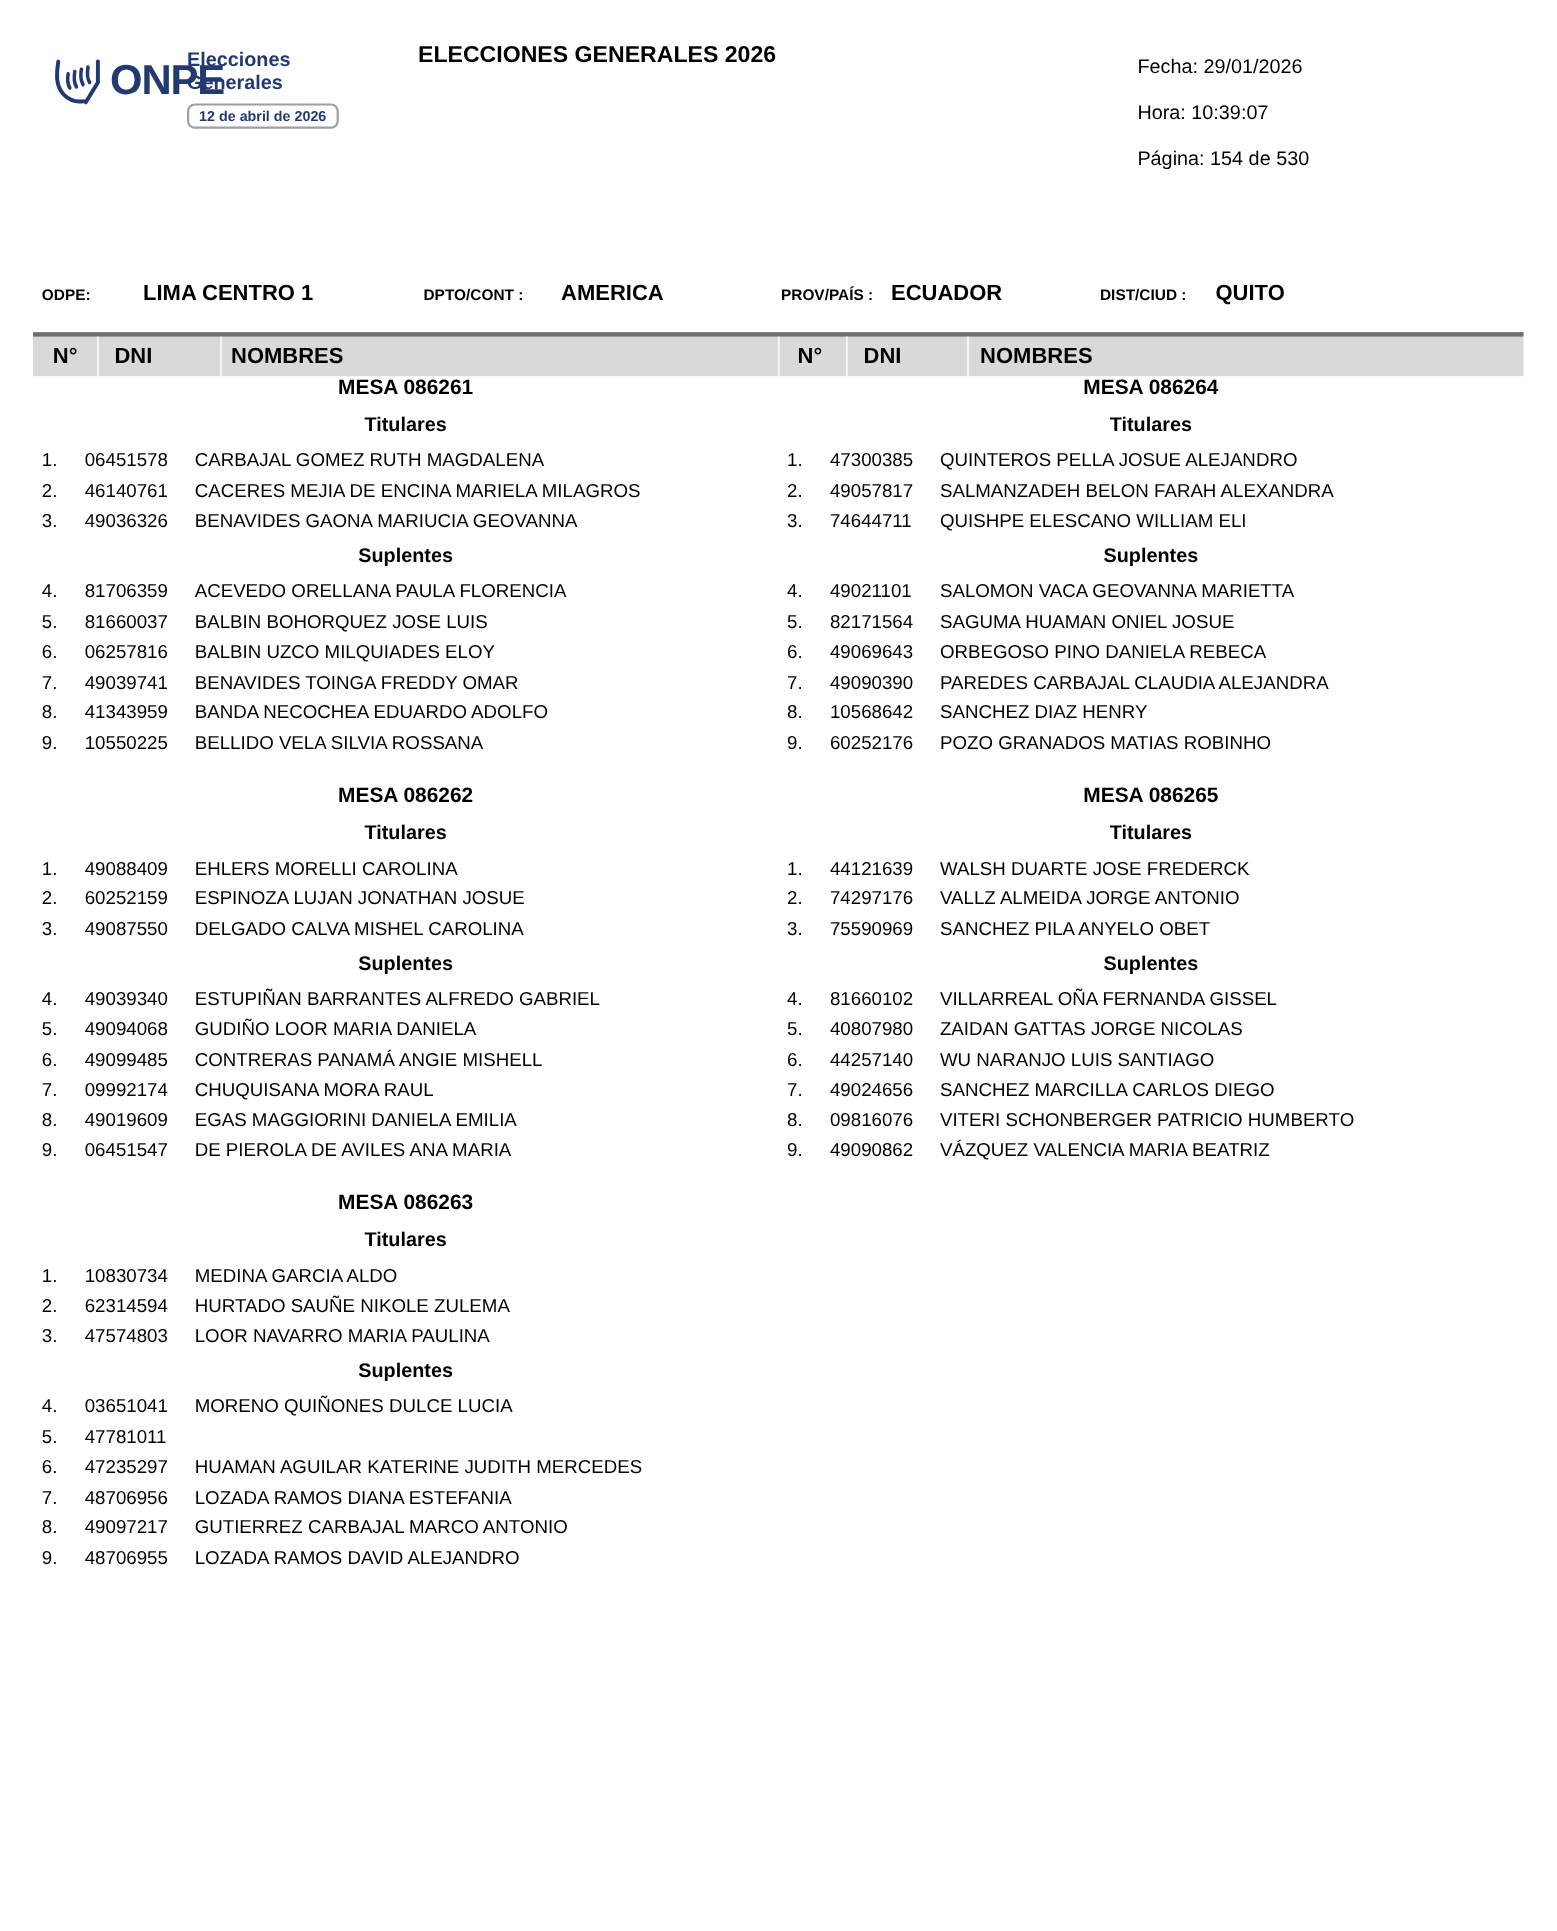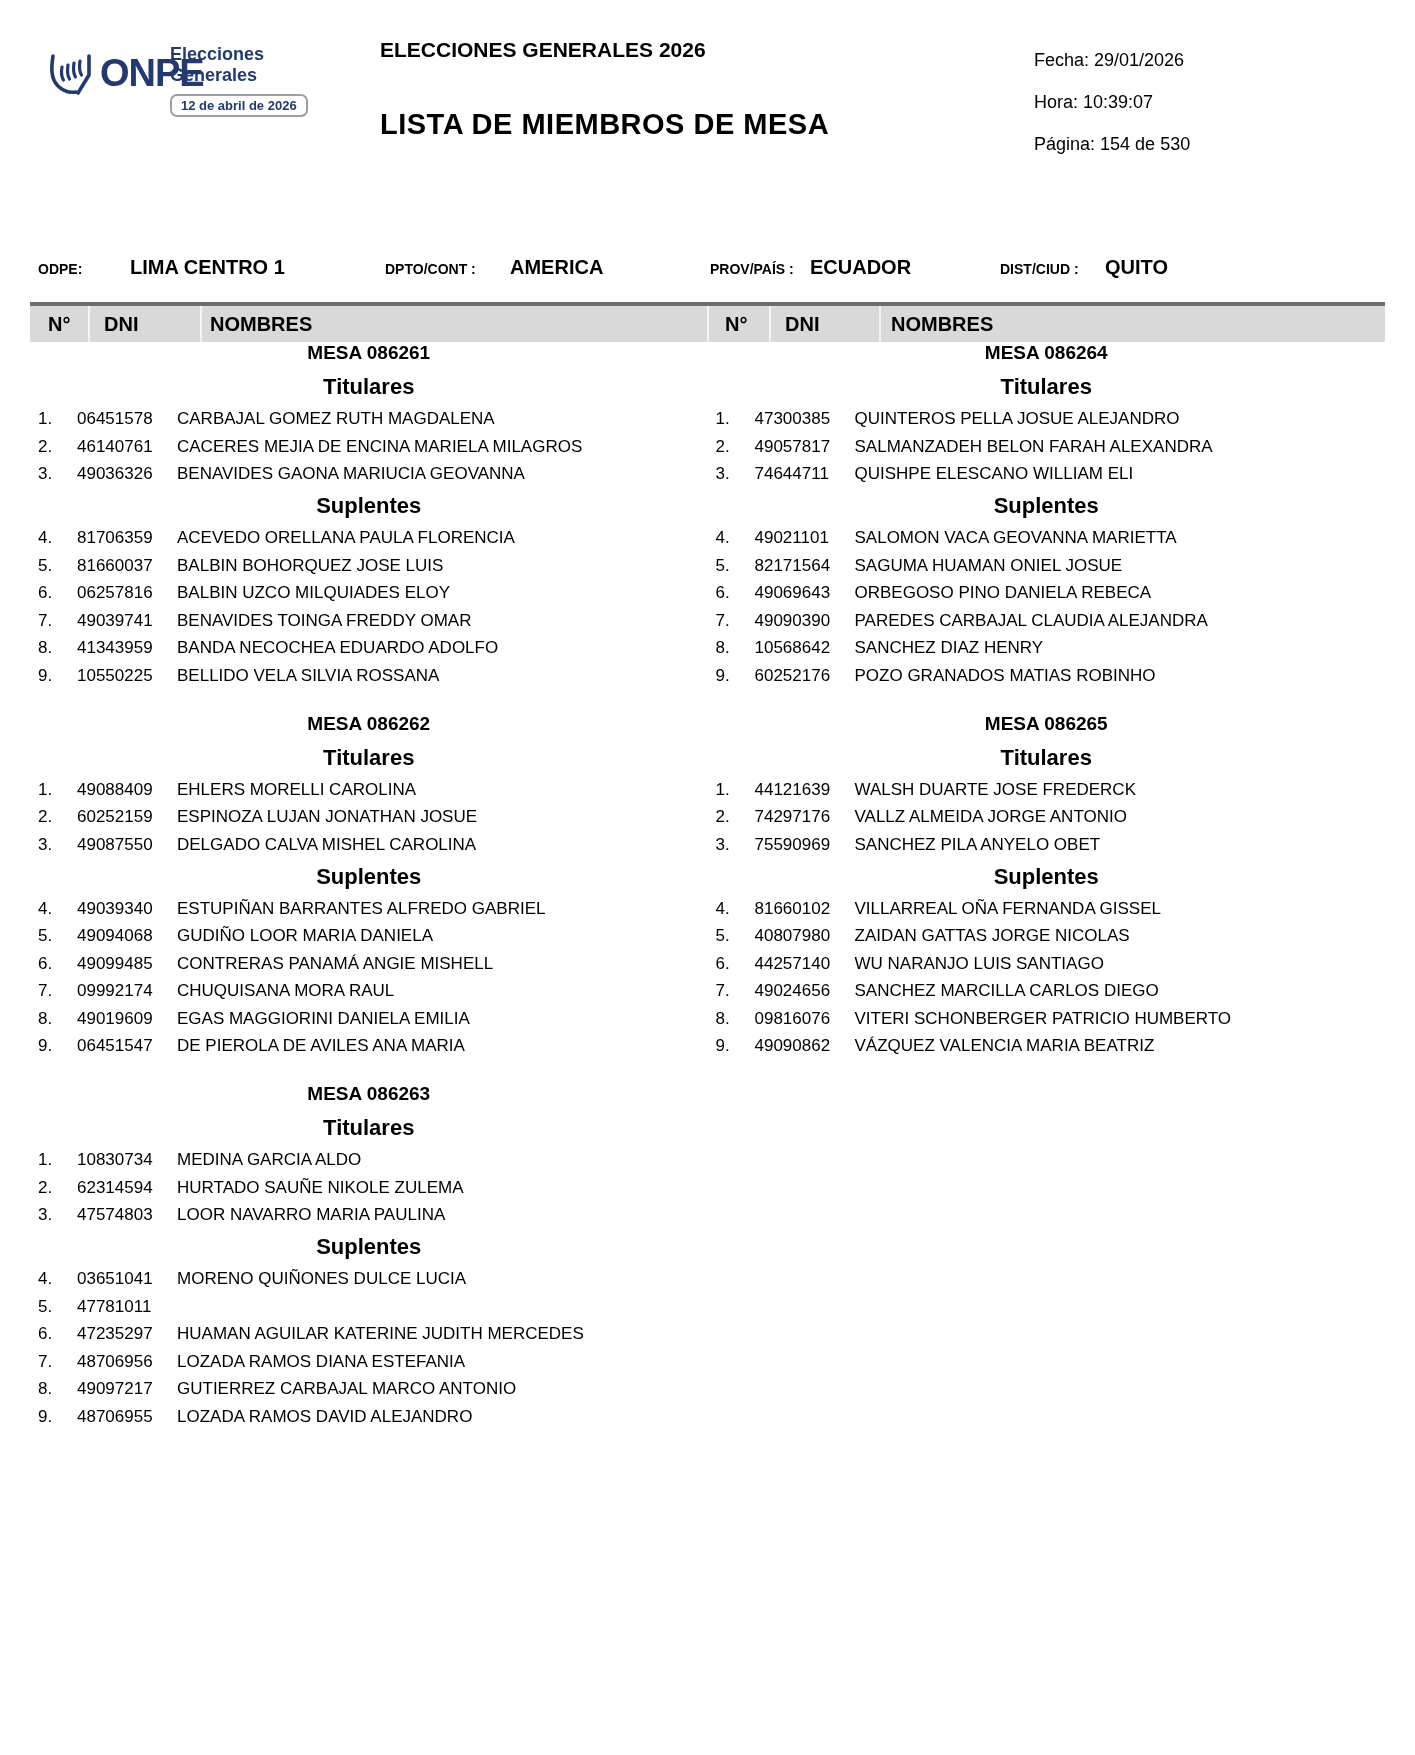--- a/index.html
+++ b/index.html
@@ -76,21 +76,21 @@
   .th-num2 { width: 62px;  padding-left: 16px; }
   .th-dni2 { width: 110px; padding-left: 14px; }
   .th-nom2 { flex: 1;      padding-left: 10px; }
 
   
   .columns { display: flex; margin: 0 30px; }
   .col { width: 50%; }
   .mesa { }
   .mesa + .mesa { margin-top: 28px; }
   .mesa-title { font-size: 19px; font-weight: 700; text-align: center; line-height: 22px; }
-  .group-label { font-size: 22px; font-weight: 700; text-align: center; margin: 12px 0; line-height: 21px; }
+  .group-label { font-size: 18px; font-weight: 700; text-align: center; margin: 12px 0; line-height: 21px; }
   .row { display: flex; font-size: 17px; line-height: 19px; margin-bottom: 8.5px; }
   .c-num  { width: 47px; padding-left: 8px; }
   .c-dni  { width: 100px; }
   .c-name { flex: 1; white-space: nowrap; }
 
   
   .footer {
     position: absolute; left: 30px; right: 30px; top: 1780px;
     border-top: 3px solid #1a1a1a;
     padding-top: 12px;
@@ -120,21 +120,20 @@
       </div>
       <div class="logo-right">
         <div class="logo-tag">Elecciones</div>
         <div class="logo-tag">Generales</div>
         <div class="logo-badge">12 de abril de 2026</div>
       </div>
     </div>
 
     <div class="head-center">
       <div class="head-title">ELECCIONES GENERALES 2026</div>
-      <div class="head-subtitle">LISTA DE MIEMBROS DE MESA</div>
     </div>
 
     <div class="head-right">
       <div class="hline">
         <span>Fecha:</span>
         <span>29/01/2026</span>
       </div>
       <div class="hline">
         <span>Hora:</span>
         <span>10:39:07</span>

